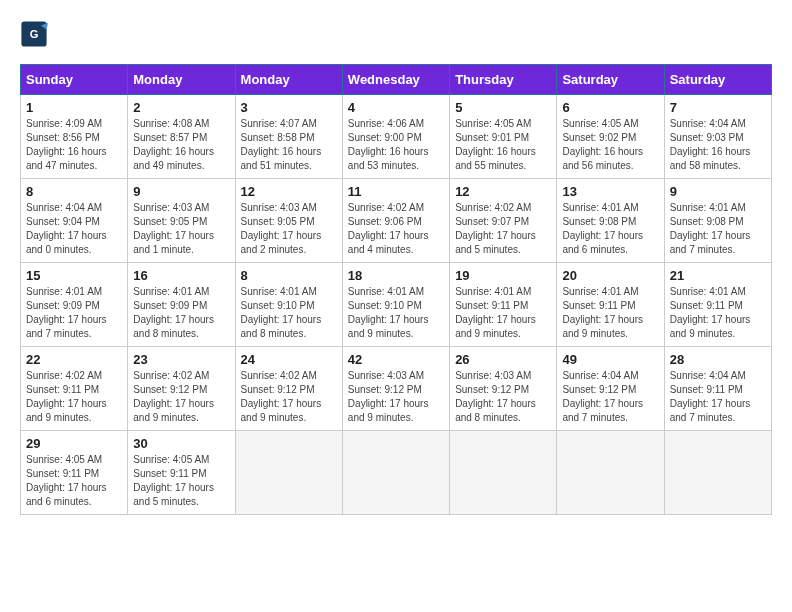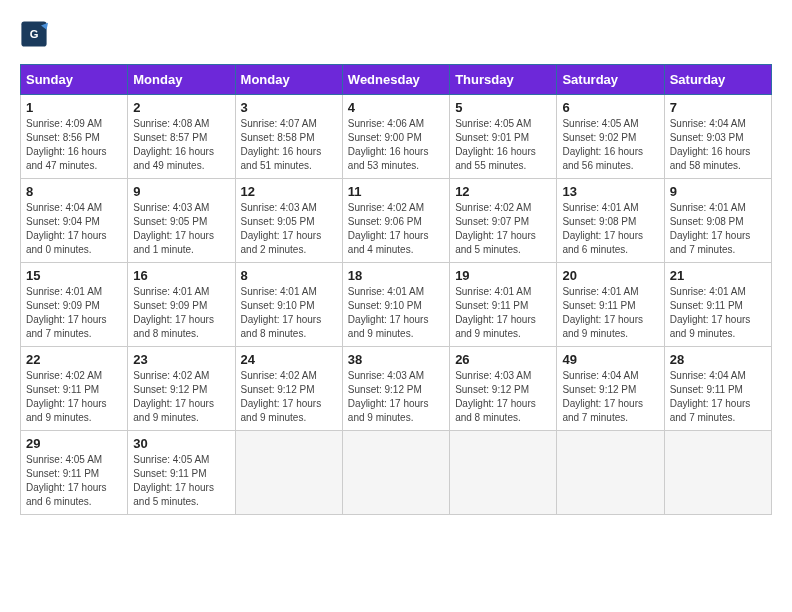--- a/index.html
+++ b/index.html
@@ -219,21 +219,21 @@
         </td>
         <td>
           <span class="day-number">23</span>
           <div class="day-info">Sunrise: 4:02 AM<br>Sunset: 9:12 PM<br>Daylight: 17 hours and 9 minutes.</div>
         </td>
         <td>
           <span class="day-number">24</span>
           <div class="day-info">Sunrise: 4:02 AM<br>Sunset: 9:12 PM<br>Daylight: 17 hours and 9 minutes.</div>
         </td>
         <td>
-          <span class="day-number">38</span>
+          <span class="day-number">42</span>
           <div class="day-info">Sunrise: 4:03 AM<br>Sunset: 9:12 PM<br>Daylight: 17 hours and 9 minutes.</div>
         </td>
         <td>
           <span class="day-number">26</span>
           <div class="day-info">Sunrise: 4:03 AM<br>Sunset: 9:12 PM<br>Daylight: 17 hours and 8 minutes.</div>
         </td>
         <td>
           <span class="day-number">49</span>
           <div class="day-info">Sunrise: 4:04 AM<br>Sunset: 9:12 PM<br>Daylight: 17 hours and 7 minutes.</div>
         </td>

